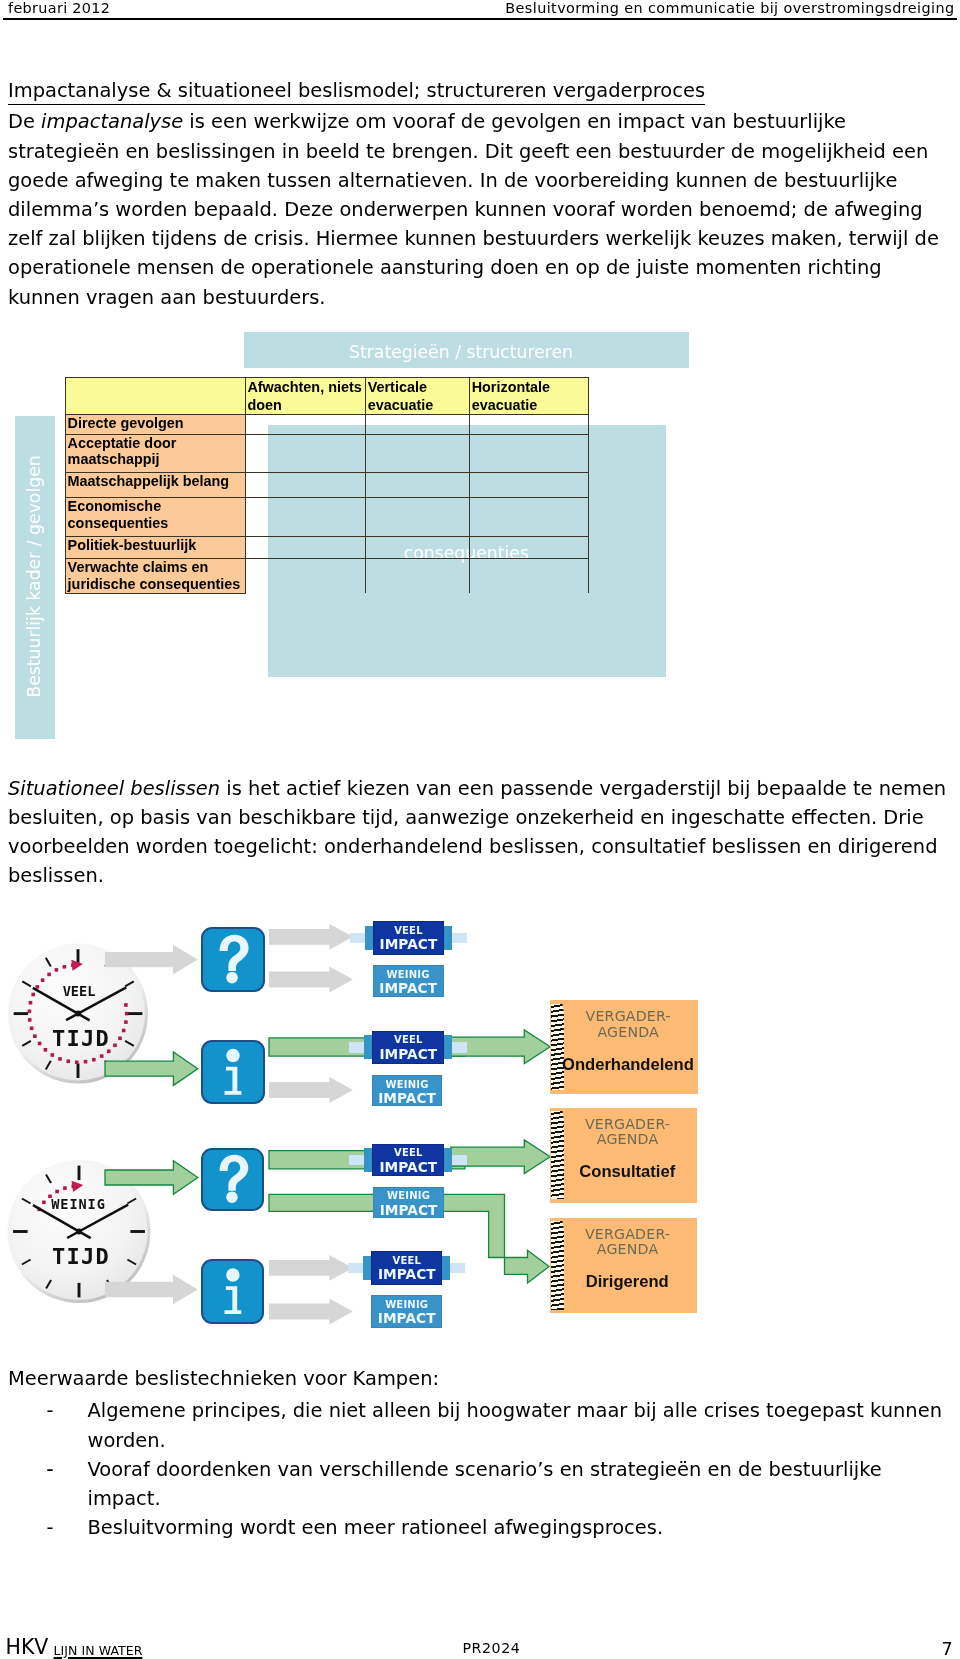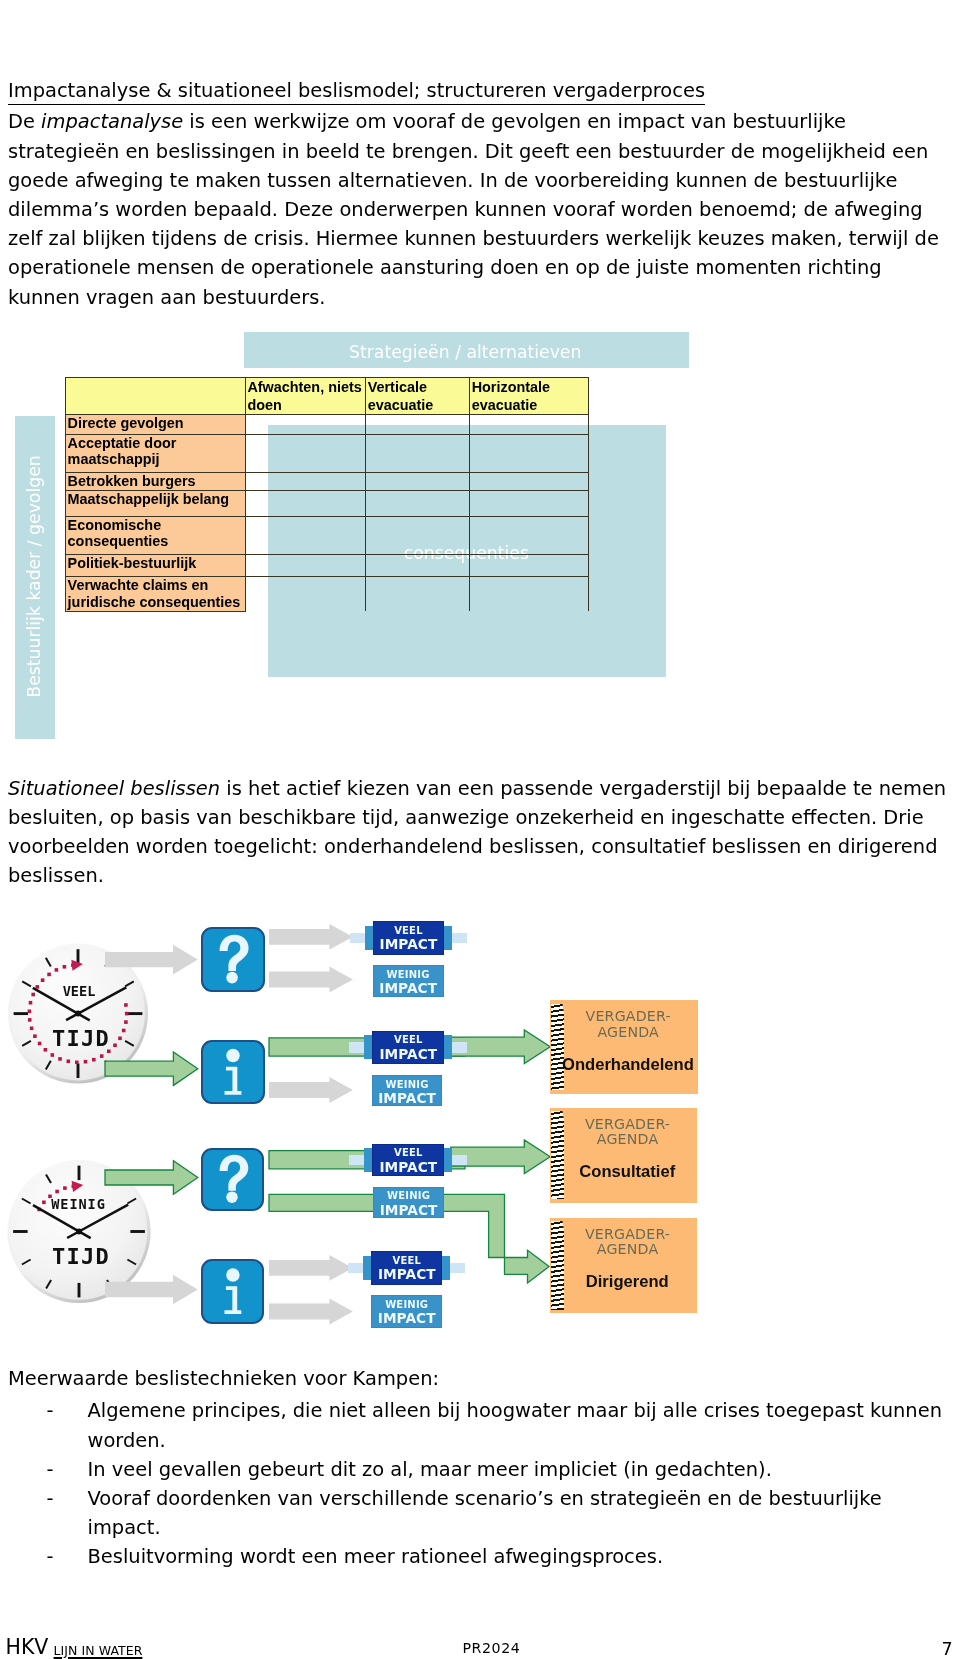--- a/index.html
+++ b/index.html
@@ -77,30 +77,35 @@
   #footer .f-liw{position:absolute;left:53.6px;top:44.0px;font-size:12.5px;line-height:13px;letter-spacing:.05px;}
   #footer .f-liw u{text-decoration:underline;text-decoration-thickness:1.5px;text-underline-offset:1.5px;}
   #footer .f-mid{position:absolute;left:450.5px;top:40.8px;font-size:14.2px;line-height:15px;letter-spacing:.55px;margin-left:12px;}
   #footer .f-pg{position:absolute;left:0px;top:40.0px;width:952.6px;text-align:right;font-size:17.5px;line-height:18px;}
 </style>
 </head>
 <body>
 
 <div class="page">
 
+  <div id="runhead">
+    <div class="rh-left">februari 2012</div>
+    <div class="rh-right">Besluitvorming en communicatie bij overstromingsdreiging</div>
+    <div class="rh-rule"></div>
+  </div>
 
   <div class="heading" style="top:76.2px"><span>Impactanalyse &amp; situationeel beslismodel; structureren vergaderproces</span></div>
 
   <div class="para" style="top:107.3px"><span>De </span><i>impactanalyse</i><span> is een werkwijze om vooraf de gevolgen en impact van bestuurlijke strategieën en beslissingen in beeld te brengen. Dit geeft een bestuurder de mogelijkheid een goede afweging te maken tussen alternatieven. In de voorbereiding kunnen de bestuurlijke dilemma’s worden bepaald. Deze onderwerpen kunnen vooraf worden benoemd; de afweging zelf zal blijken tijdens de crisis. Hiermee kunnen bestuurders werkelijk keuzes maken, terwijl de operationele mensen de operationele aansturing doen en op de juiste momenten richting kunnen vragen aan bestuurders.</span></div>
 
   <div class="para" style="top:773.5px"><i>Situationeel beslissen</i><span> is het actief kiezen van een passende vergaderstijl bij bepaalde te nemen besluiten, op basis van beschikbare tijd, aanwezige onzekerheid en ingeschatte effecten. Drie voorbeelden worden toegelicht: onderhandelend beslissen, consultatief beslissen en dirigerend beslissen.</span></div>
 
   <div id="dia1">
     <div class="bluebox" style="left:244px;top:331.5px;width:445px;height:36px"></div>
-    <div class="bluelabel" style="left:349px;top:343.5px">Strategieën / alternatieven</div>
+    <div class="bluelabel" style="left:349px;top:343.5px">Strategieën / structureren</div>
     <div class="bluebox" style="left:268px;top:425px;width:397.5px;height:251.5px"></div>
     <div class="bluebox" style="left:14.6px;top:415.6px;width:40.4px;height:323.2px"></div>
     <div class="bluelabel" style="left:-85px;top:568.7px;width:240px;text-align:center;transform:rotate(-90deg)">Bestuurlijk kader / gevolgen</div>
     <div class="bluelabel" style="left:403.8px;top:545px">consequenties</div>
 
     <table id="matrix">
       <colgroup>
           <col style="width:179.8px">
           <col style="width:120.3px">
           <col style="width:104px">
@@ -114,26 +119,20 @@
         <td class="hd">Horizontale evacuatie</td>
       </tr>
       <tr>
             <td class="rw" style="height:19.1px">Directe gevolgen</td>
             <td class="cl"></td>
             <td class="cl"></td>
             <td class="cl"></td>
           </tr>
       <tr>
             <td class="rw" style="height:37.2px">Acceptatie door maatschappij</td>
-            <td class="cl"></td>
-            <td class="cl"></td>
-            <td class="cl"></td>
-          </tr>
-      <tr>
-            <td class="rw" style="height:17.2px">Betrokken burgers</td>
             <td class="cl"></td>
             <td class="cl"></td>
             <td class="cl"></td>
           </tr>
       <tr>
             <td class="rw" style="height:24.7px">Maatschappelijk belang</td>
             <td class="cl"></td>
             <td class="cl"></td>
             <td class="cl"></td>
           </tr>
@@ -359,21 +358,21 @@
       <div class="ag1" style="top:9.0px"><span>VERGADER-</span><br><span>AGENDA</span></div>
       <div class="ag2" style="top:56.5px">Dirigerend</div>
     </div>
   </div>
 
   <div class="blist" style="top:1363.6px;height:0">
     <div class="li" style="padding-left:0">Meerwaarde beslistechnieken voor Kampen:</div>
   </div>
   <div class="blist" style="top:1396.4px">
     <div class="li"><span class="dash">-</span><span>Algemene principes, die niet alleen bij hoogwater maar bij alle crises toegepast kunnen worden.</span></div>
-    <div class="li"><span class="dash">-</span><span>In veel gevallen gebeurt dit zo al, maar meer impliciet (in gedachten).</span></div>
+    <div class="li"><span class="dash">-</span></div>
     <div class="li"><span class="dash">-</span><span>Vooraf doordenken van verschillende scenario’s en strategieën en de bestuurlijke impact.</span></div>
     <div class="li"><span class="dash">-</span><span>Besluitvorming wordt een meer rationeel afwegingsproces.</span></div>
   </div>
 
   <div id="footer">
     <div class="f-hkv">HKV</div>
     <div class="f-liw"><u>LIJN IN WATER</u></div>
     <div class="f-mid">PR2024</div>
     <div class="f-pg">7</div>
   </div>

